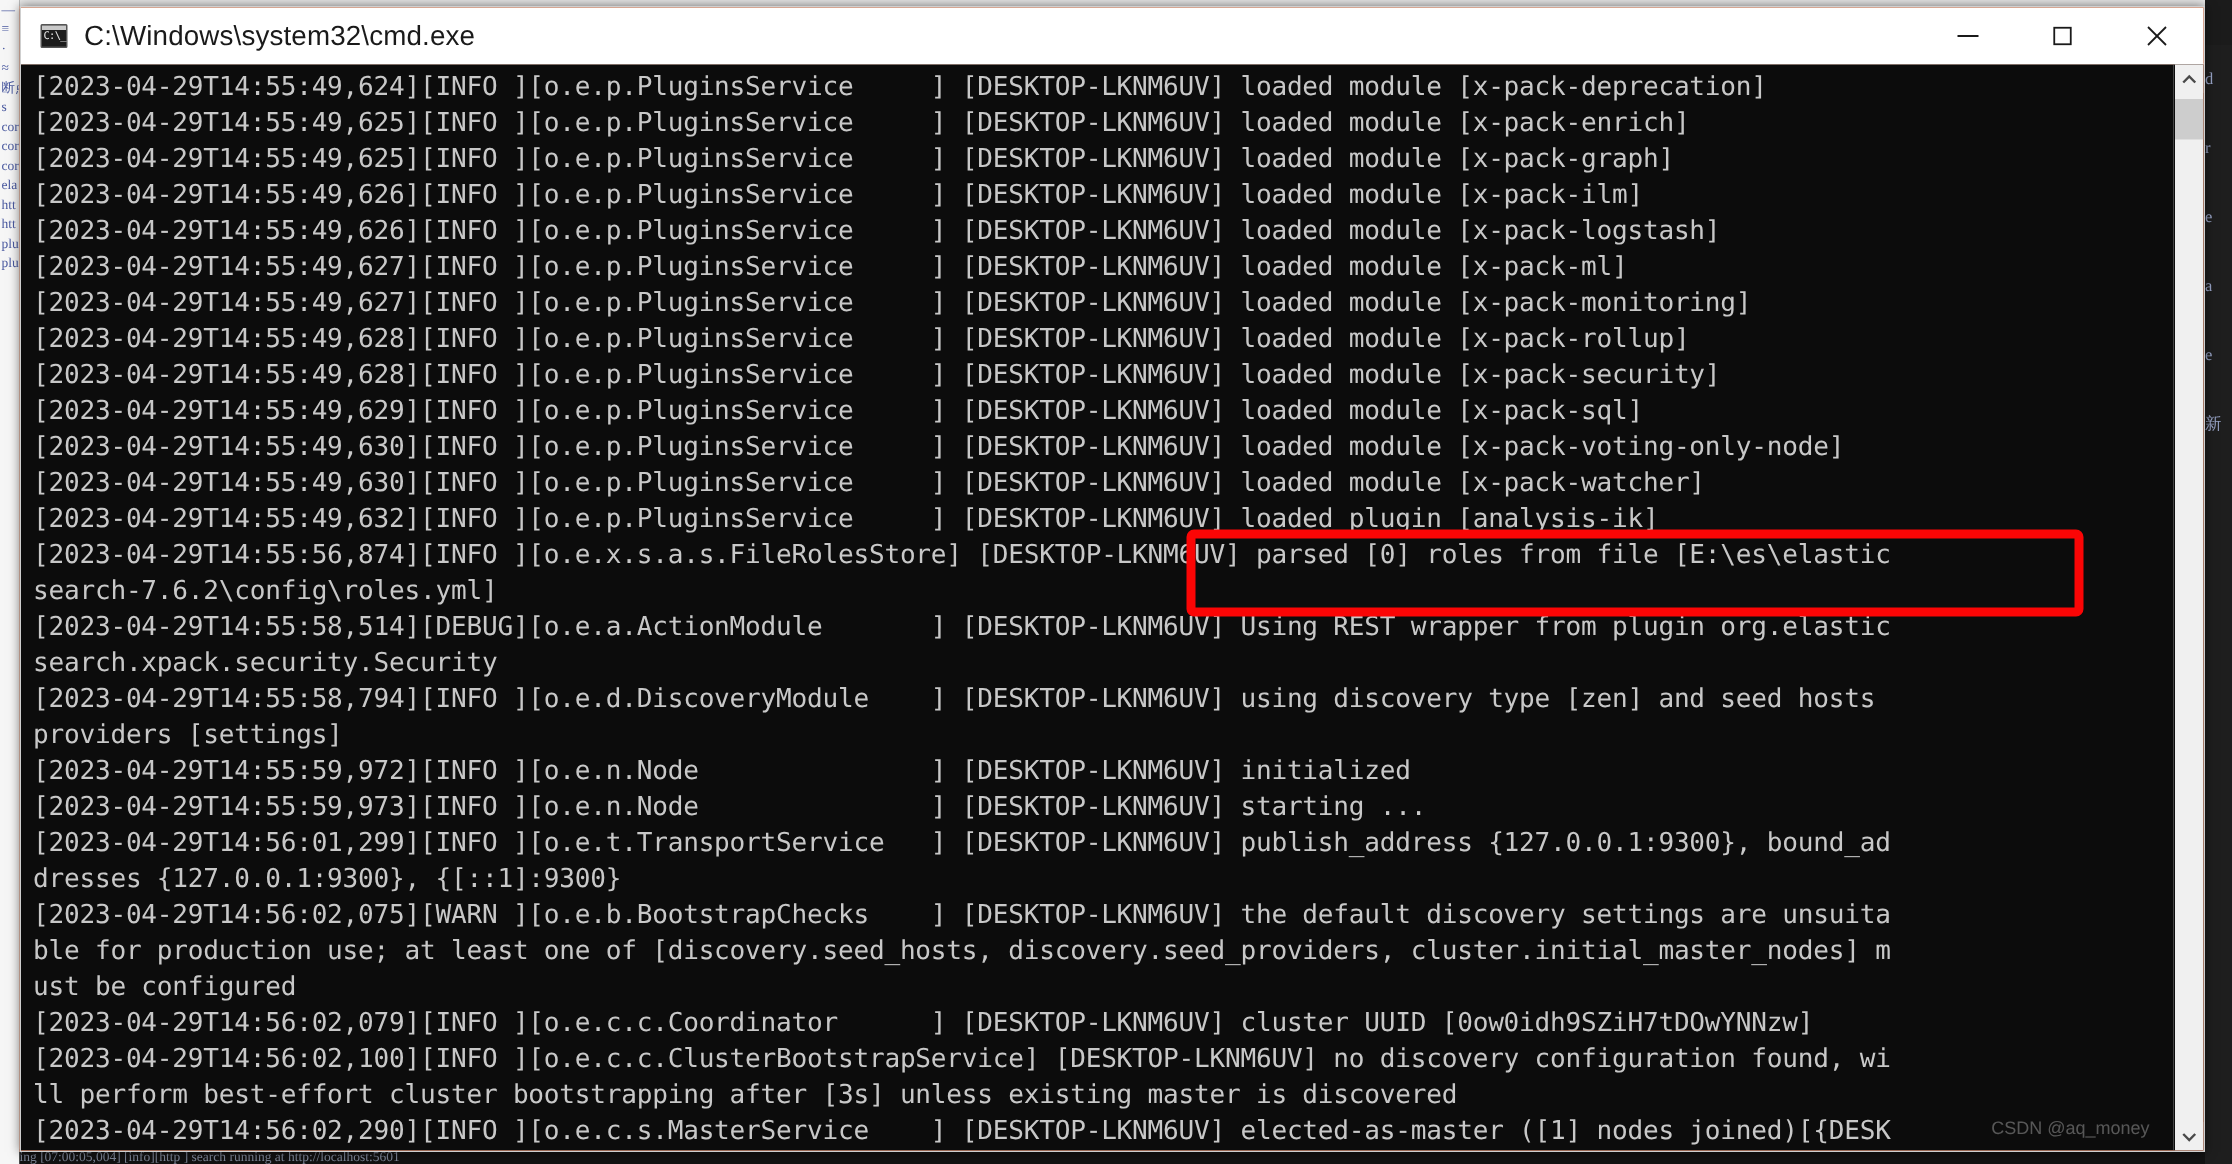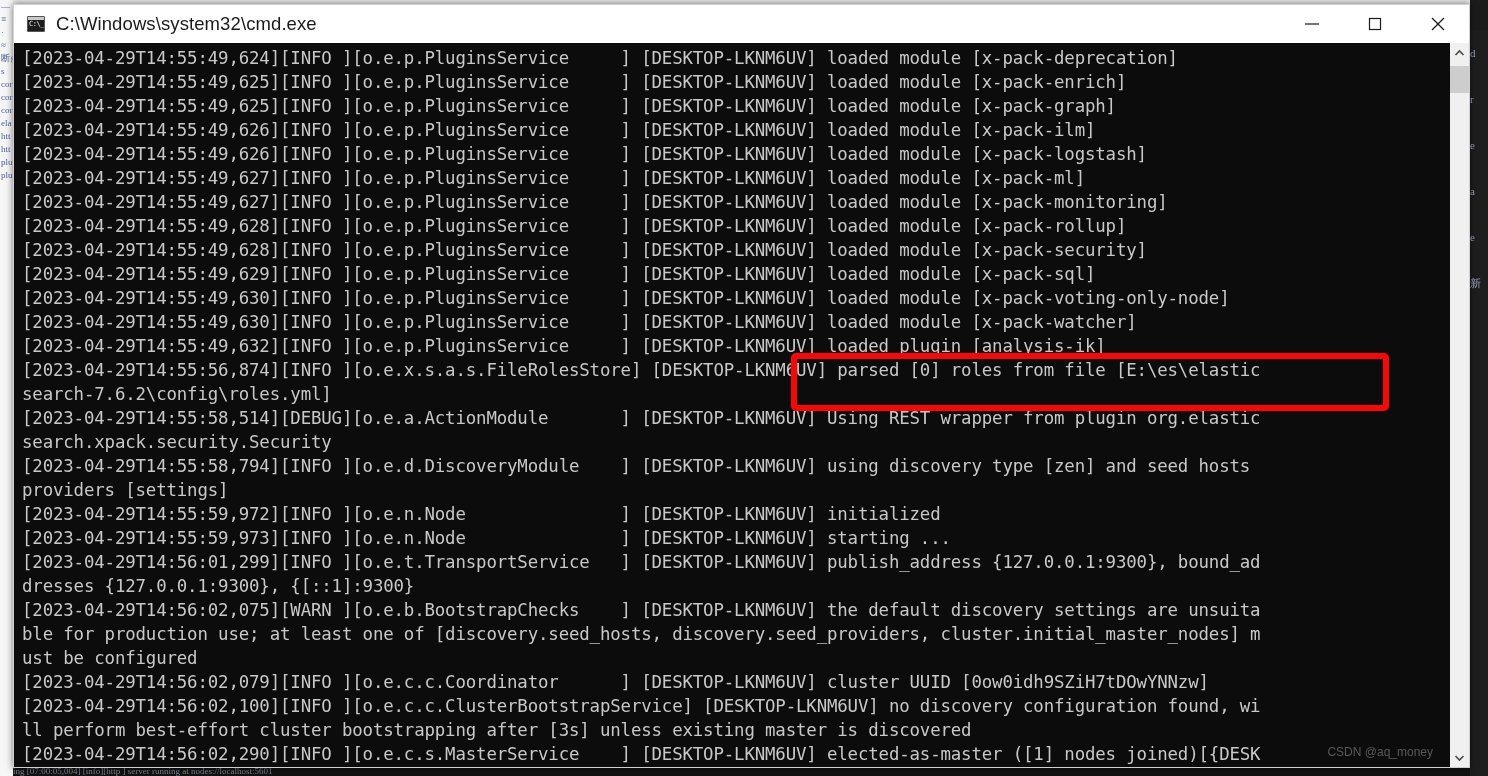--- a/index.html
+++ b/index.html
@@ -244,21 +244,21 @@
       <div></div>
       <div></div>
       <div></div>
       <div></div>
       <div>a</div>
       <div>e</div>
       <div></div>
       <div></div>
       <div>新</div>
     </div>
-  <div id="bg-bottom-strip" class="bg-strip">    ing  [07:00:05,004] [info][http   ] server running at nodes://localhost:5601</div>
+  <div id="bg-bottom-strip" class="bg-strip">    ing  [07:00:05,004] [info][http   ] search running at http://localhost:5601</div>
 </div>
 
 <div id="cmd-window">
 
   <div id="title-bar">
     <div id="cmd-app-icon"></div>
     <div id="window-title">C:\Windows\system32\cmd.exe</div>
 
     <div class="win-ctl" id="win-min">
       <svg width="22" height="22" viewBox="0 0 22 22" aria-hidden="true">

